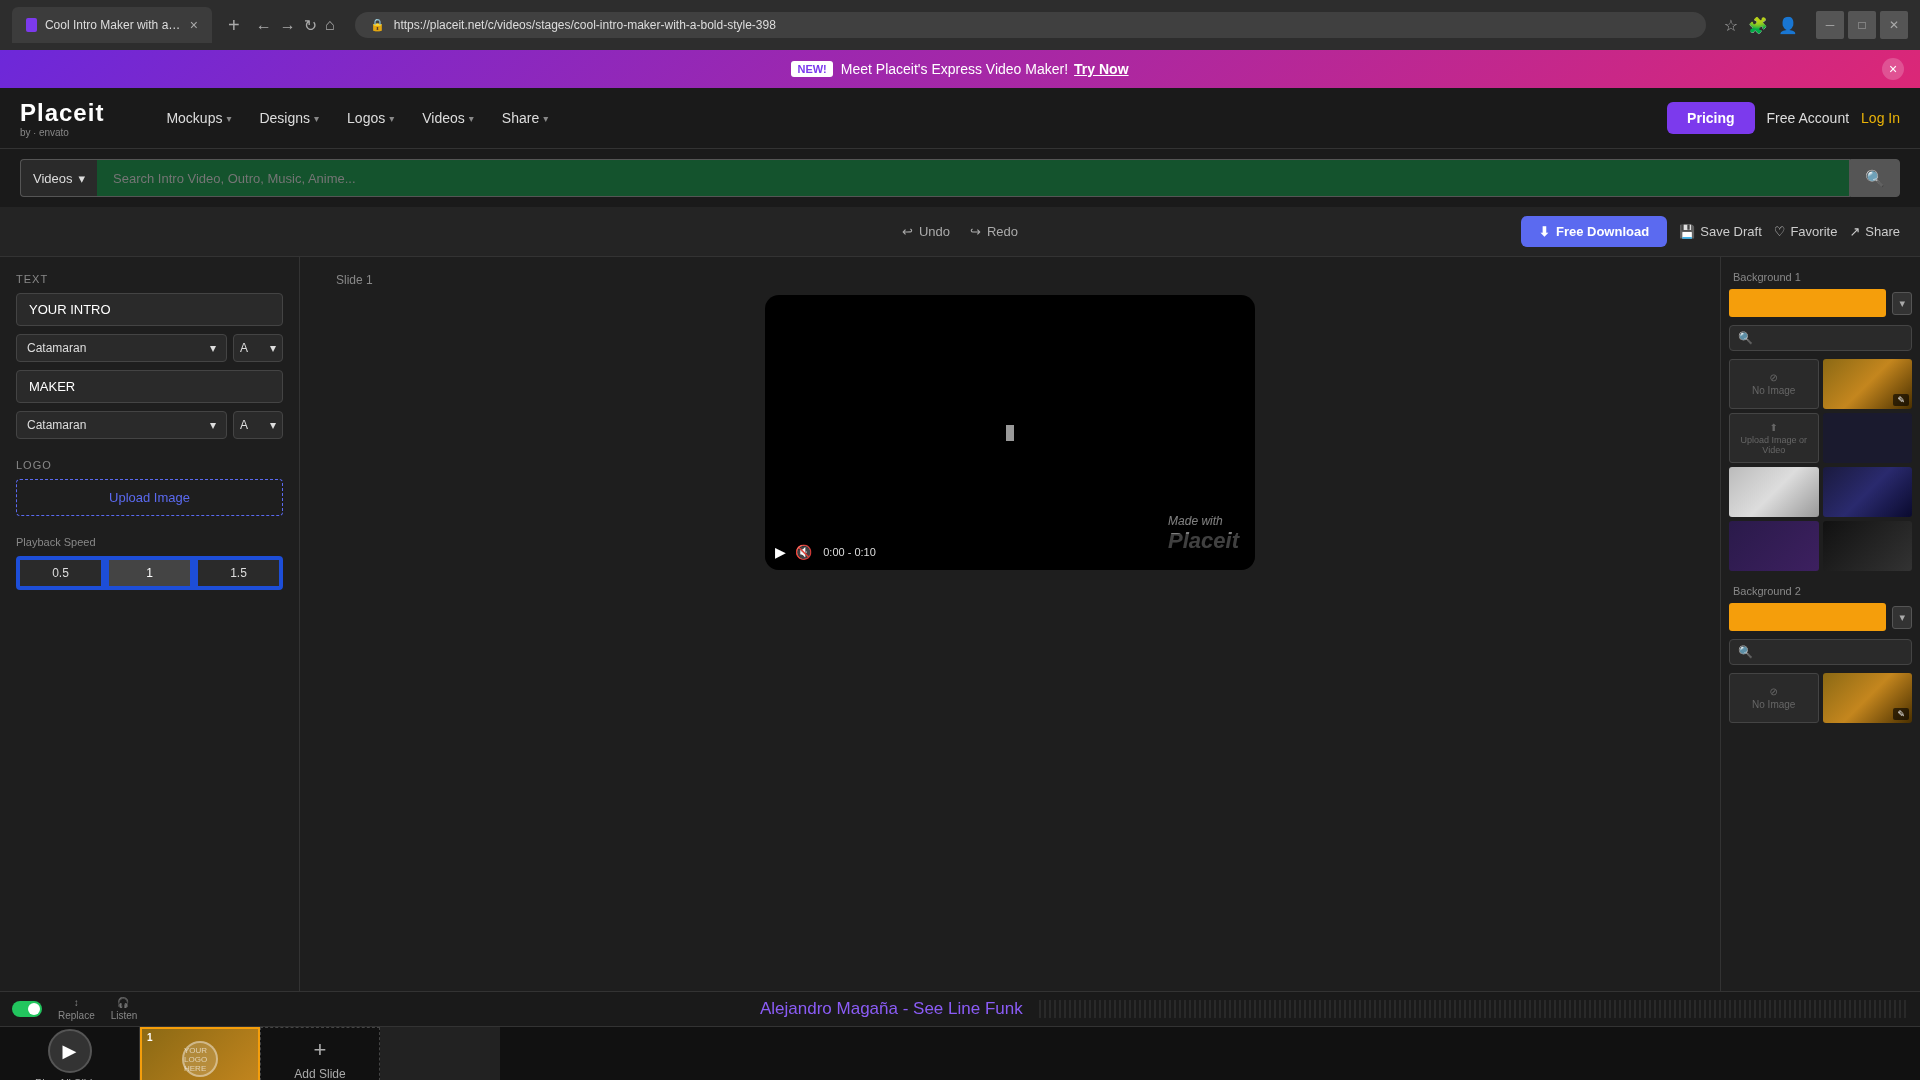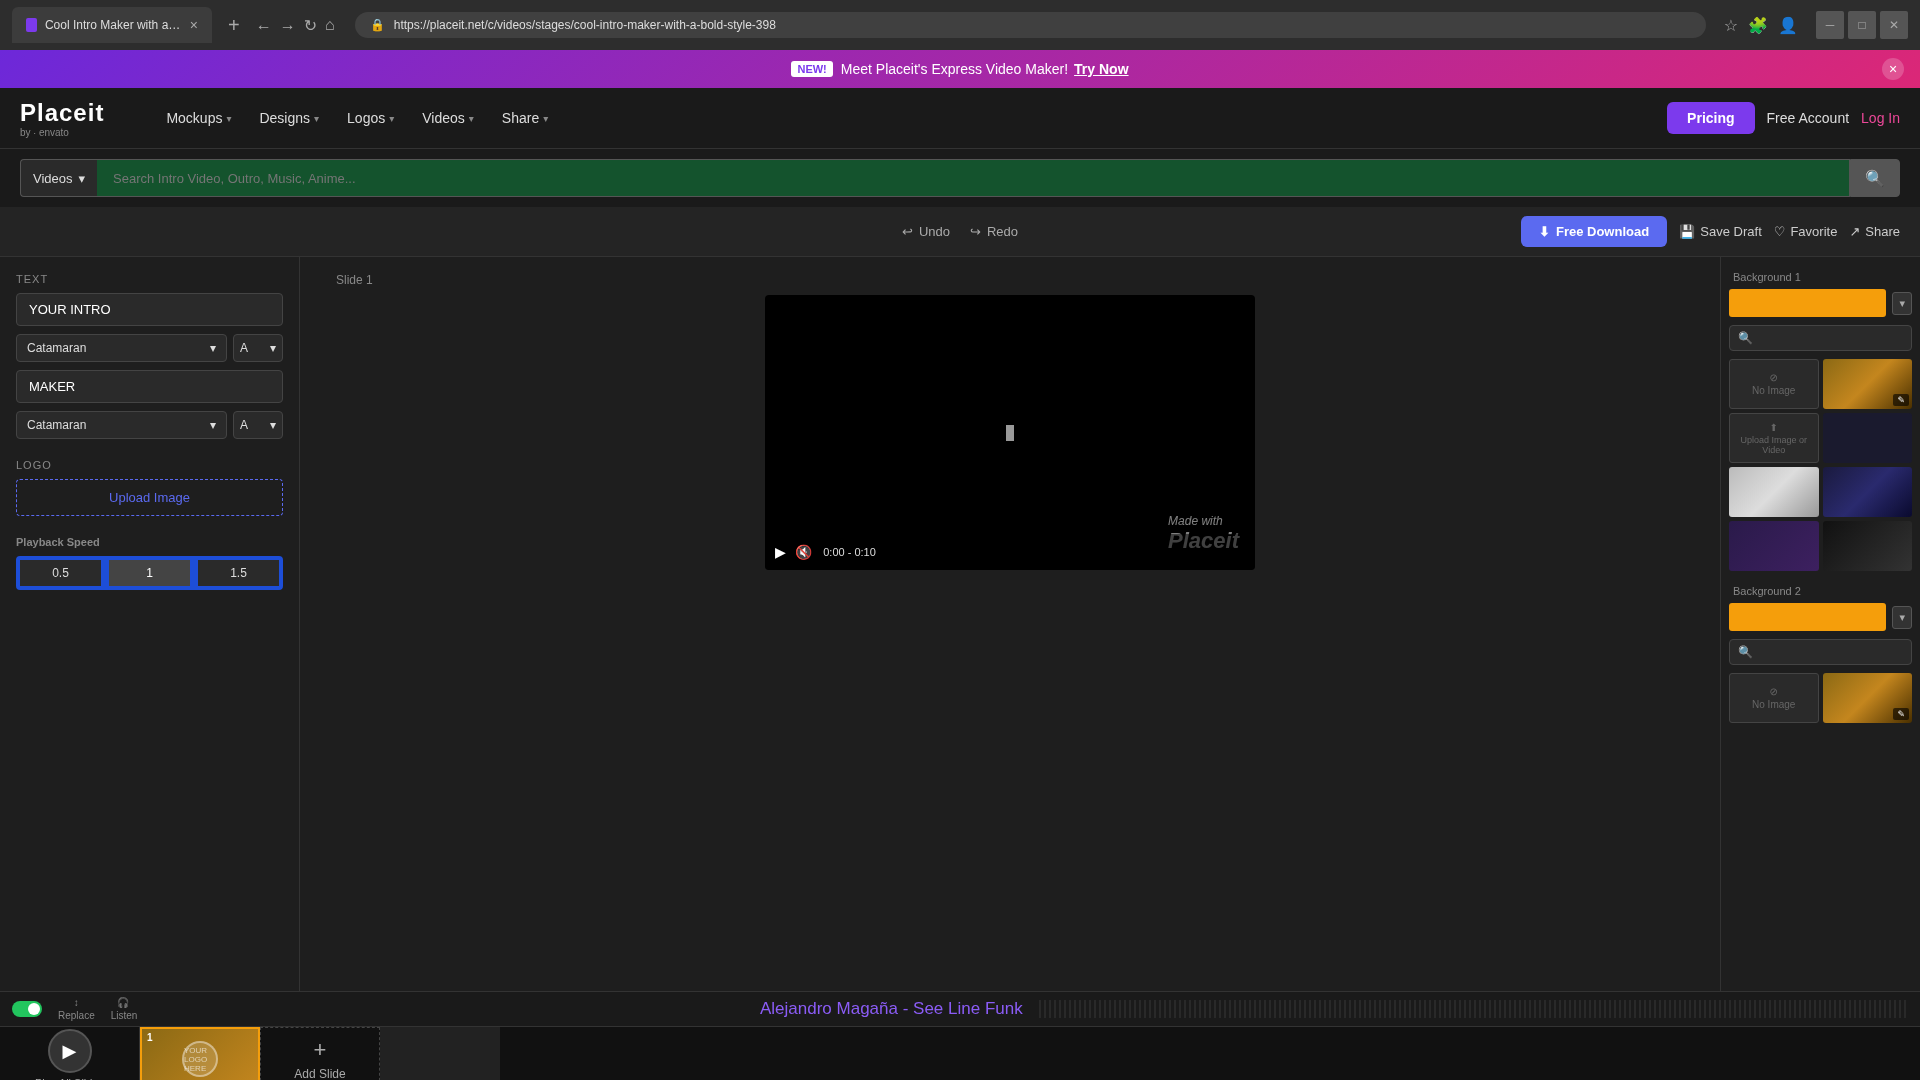--- a/index.html
+++ b/index.html
@@ -125,21 +125,21 @@
     .free-account-btn {
       background: none;
       border: none;
       color: #ddd;
       font-size: 14px;
       cursor: pointer;
     }
     .login-btn {
       background: none;
       border: none;
-      color: #ec4899;
+      color: #eab308;
       font-size: 14px;
       cursor: pointer;
     }
 
     
     .search-bar-row {
       background: #1a1a1a;
       padding: 10px 20px;
       display: flex;
       align-items: center;
@@ -311,21 +311,20 @@
       padding: 10px;
       border-radius: 4px;
       font-size: 13px;
       cursor: pointer;
       text-align: center;
     }
     .playback-label {
       font-size: 11px;
       color: #888;
       margin-bottom: 8px;
-      font-weight: bold;
     }
     .speed-buttons {
       display: flex;
       gap: 0;
     }
     .speed-btn {
       flex: 1;
       background: #2a2a2a;
       border: 4px solid #1d4ed8;
       color: #ddd;
@@ -352,21 +351,21 @@
       color: #888;
       margin-bottom: 8px;
       align-self: flex-start;
       padding-left: 20px;
     }
     .video-container {
       position: relative;
       width: 490px;
       height: 275px;
       background: #000;
-      border-radius: 4px;
+      border-radius: 14px;
       overflow: hidden;
     }
     .video-watermark {
       position: absolute;
       bottom: 16px;
       right: 16px;
       color: rgba(255,255,255,0.5);
       font-size: 18px;
       font-style: italic;
       font-weight: bold;

